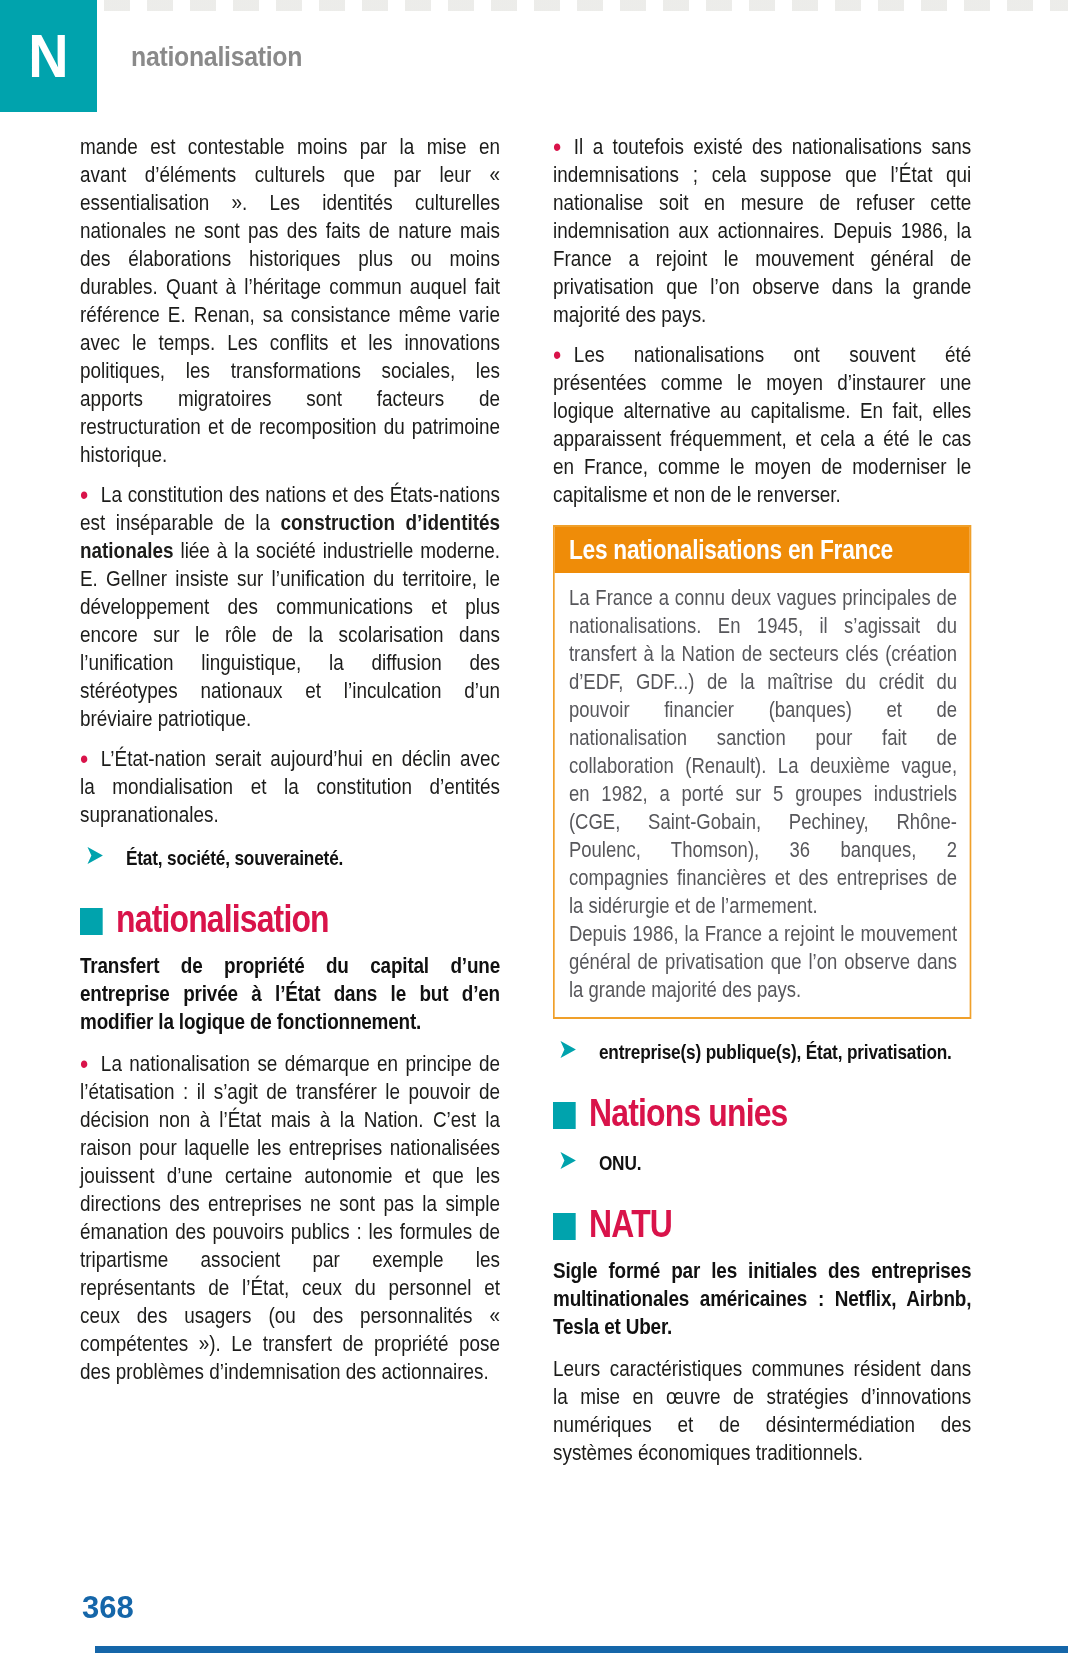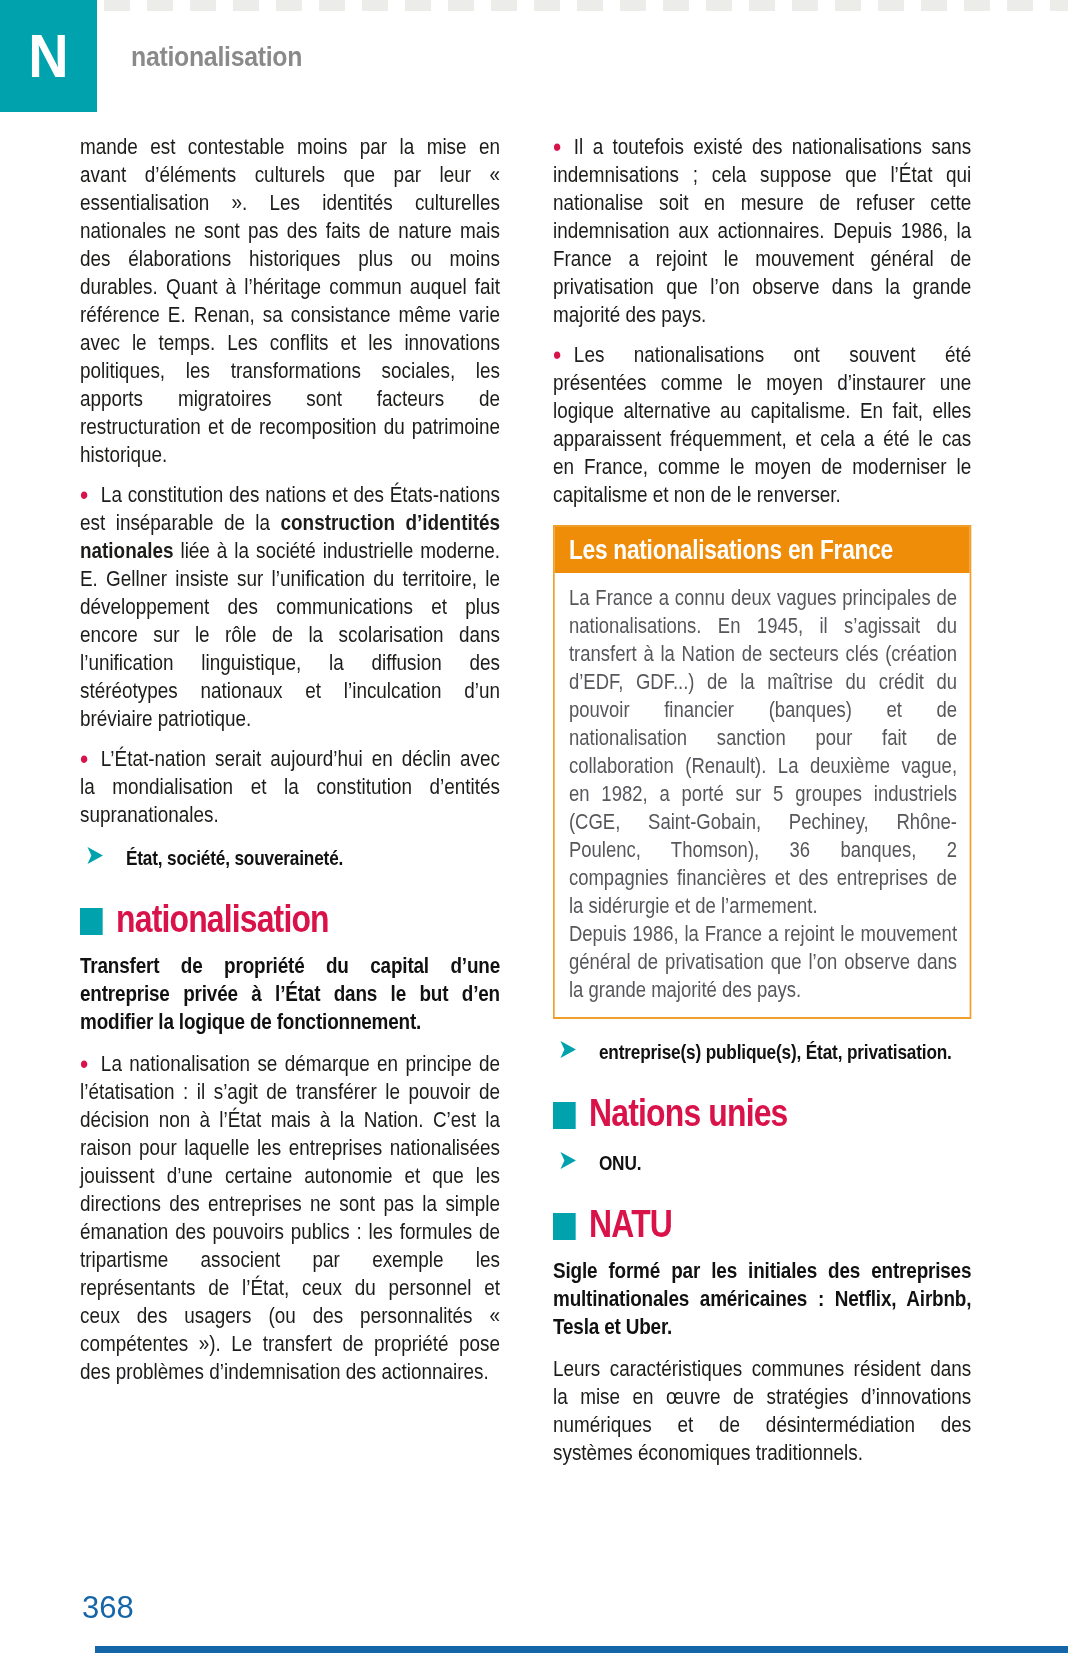--- a/index.html
+++ b/index.html
@@ -40,21 +40,21 @@
   .definition{font-weight:bold;font-size:22.5px;line-height:28px;color:#111;margin:0 0 14px 0;letter-spacing:-.2px;}
   .infobox{border:2px solid #f0a02a;margin:16px 0 18px 0;}
   .infobox-header{
     background:#ef8c08;color:#ffffff;font-weight:bold;font-size:27px;
     padding:9px 10px 9px 17px;letter-spacing:-.3px;
   }
   .infobox-body{
     padding:11px 15px 13px 17px;color:#57575b;font-size:22px;line-height:28px;text-align:justify;
   }
   .infobox-body p{margin:0;}
-  .page-number{position:absolute;left:82px;top:1590px;color:#1566a9;font-size:31px;font-weight:normal;}
+  .page-number{position:absolute;left:82px;top:1590px;color:#1566a9;font-size:31px;font-weight:bold;}
   .bottom-bar{position:absolute;left:95px;right:0;top:1646px;height:7px;background:#1566a9;}
 </style>
 </head>
 <body>
 
 <div class="page">
 
   <div class="top-marks"></div>
 
   <div class="letter-tab">

